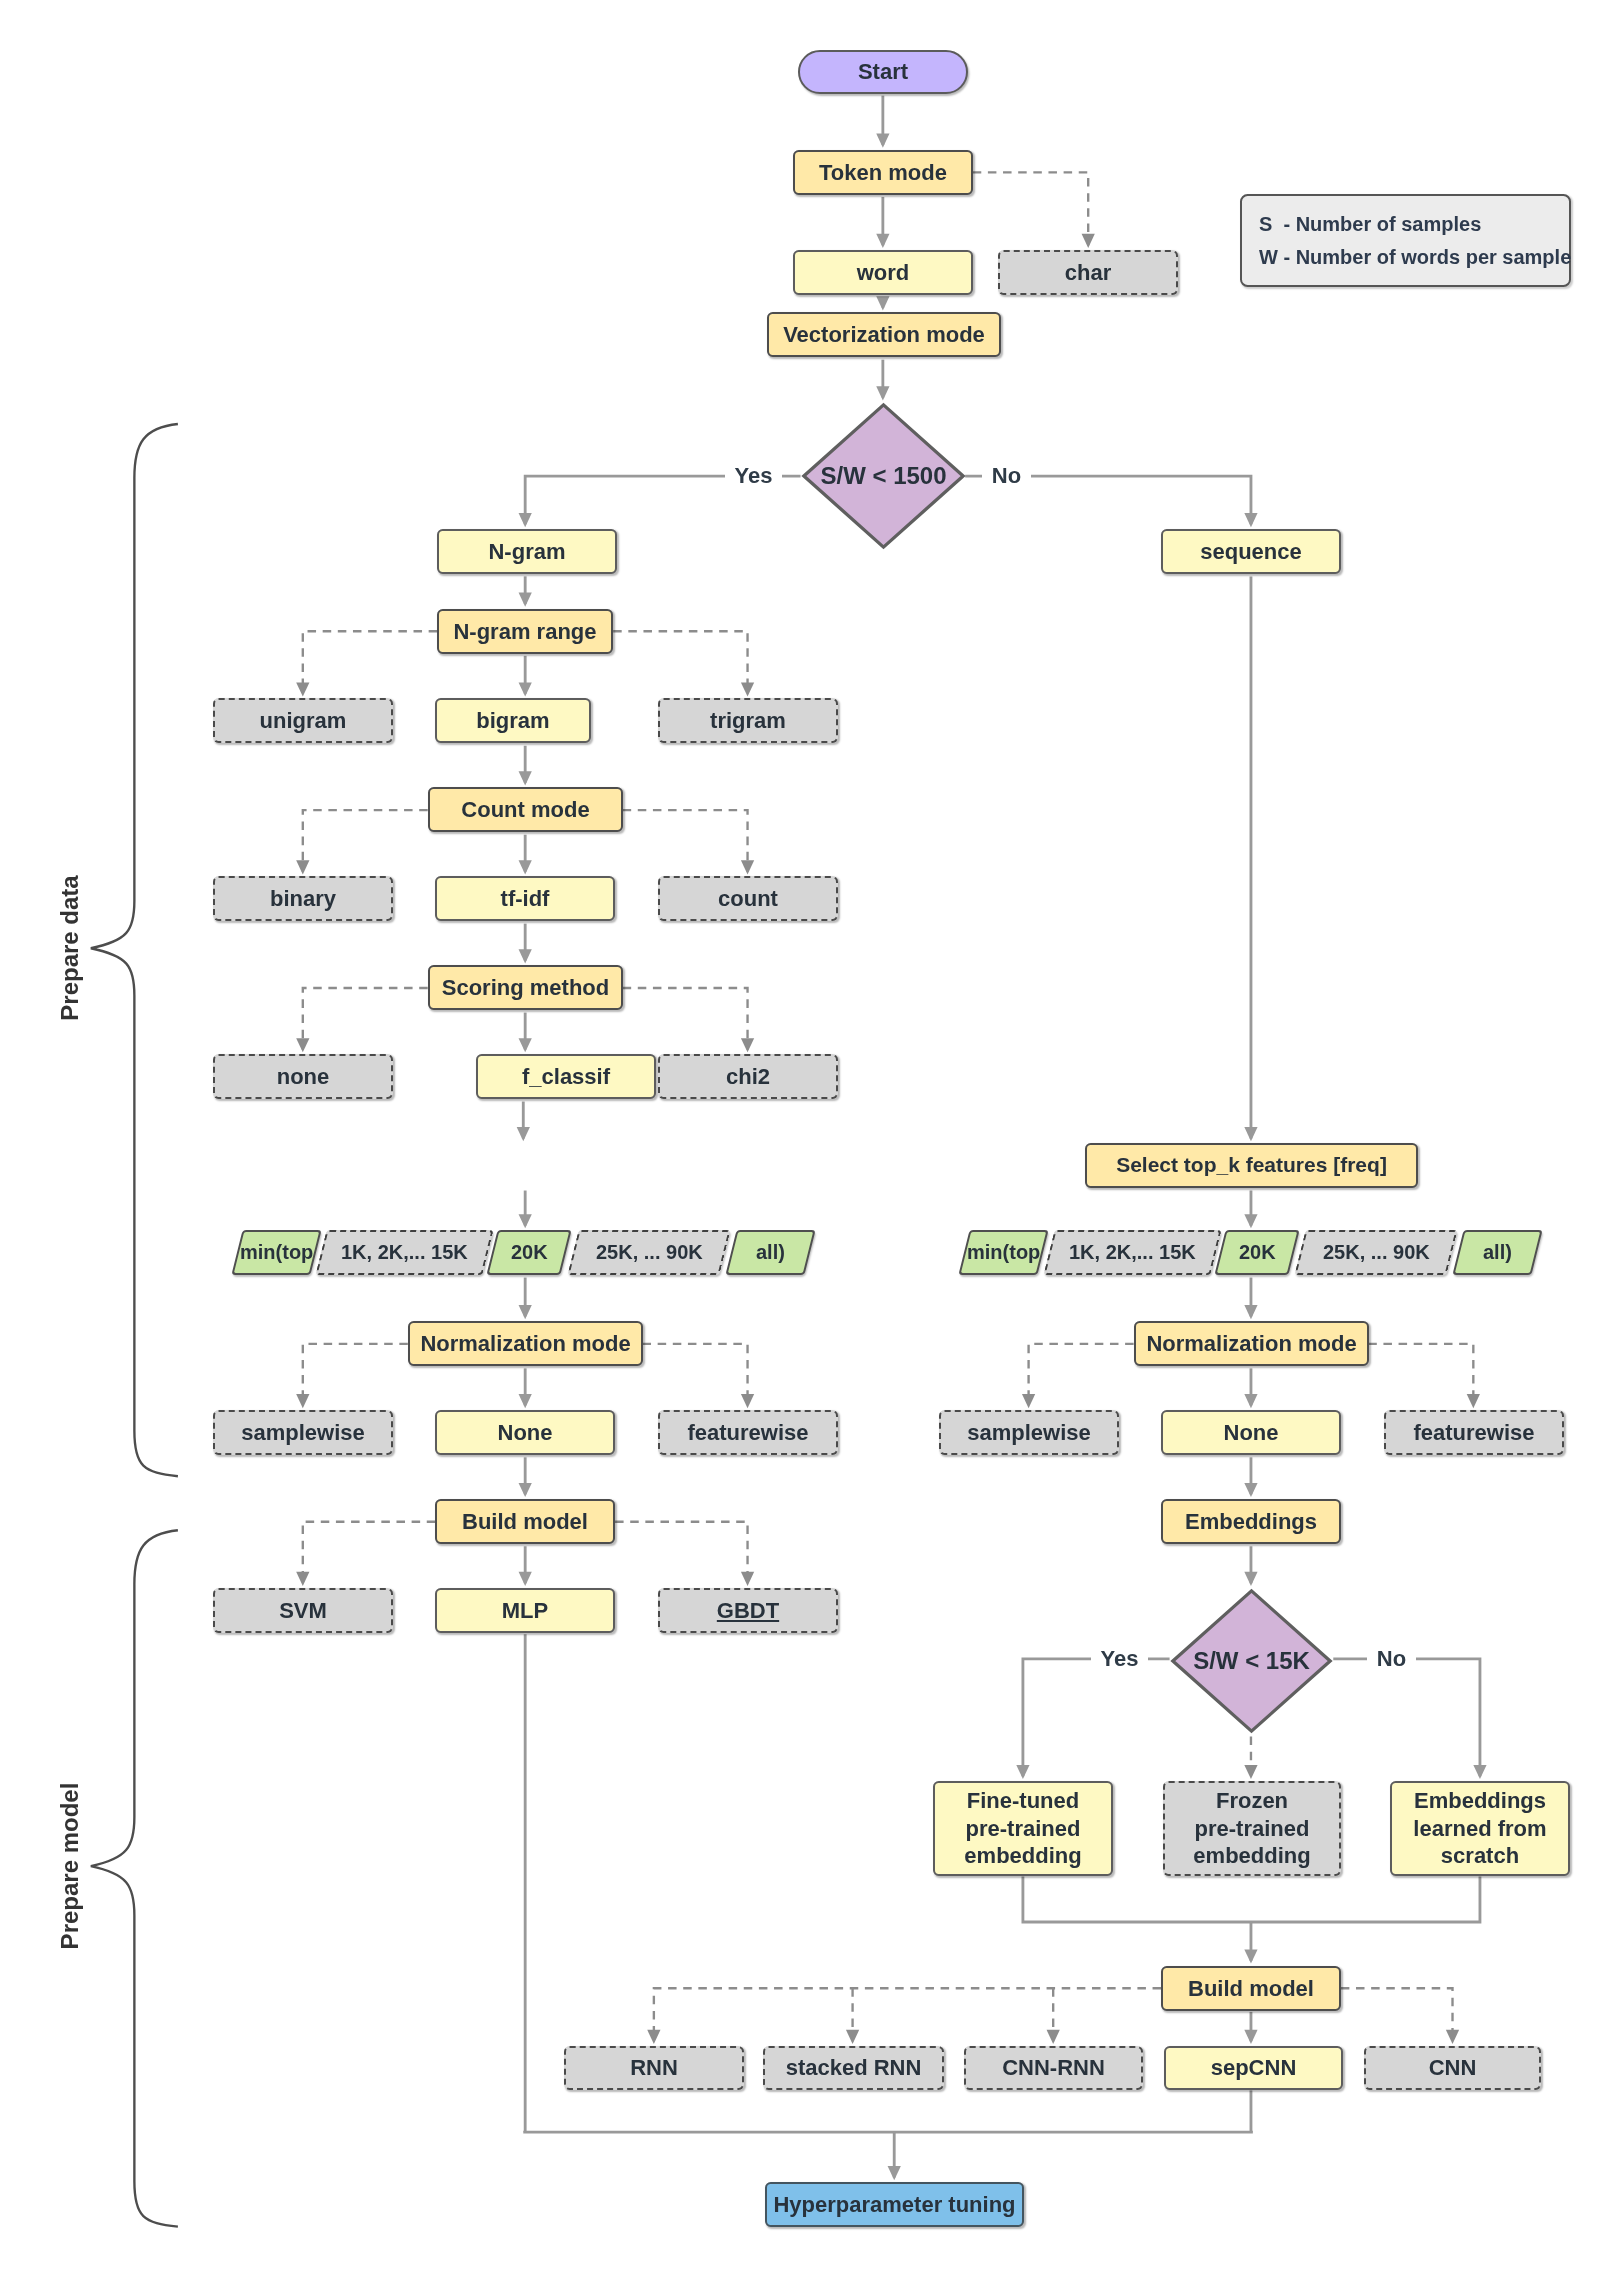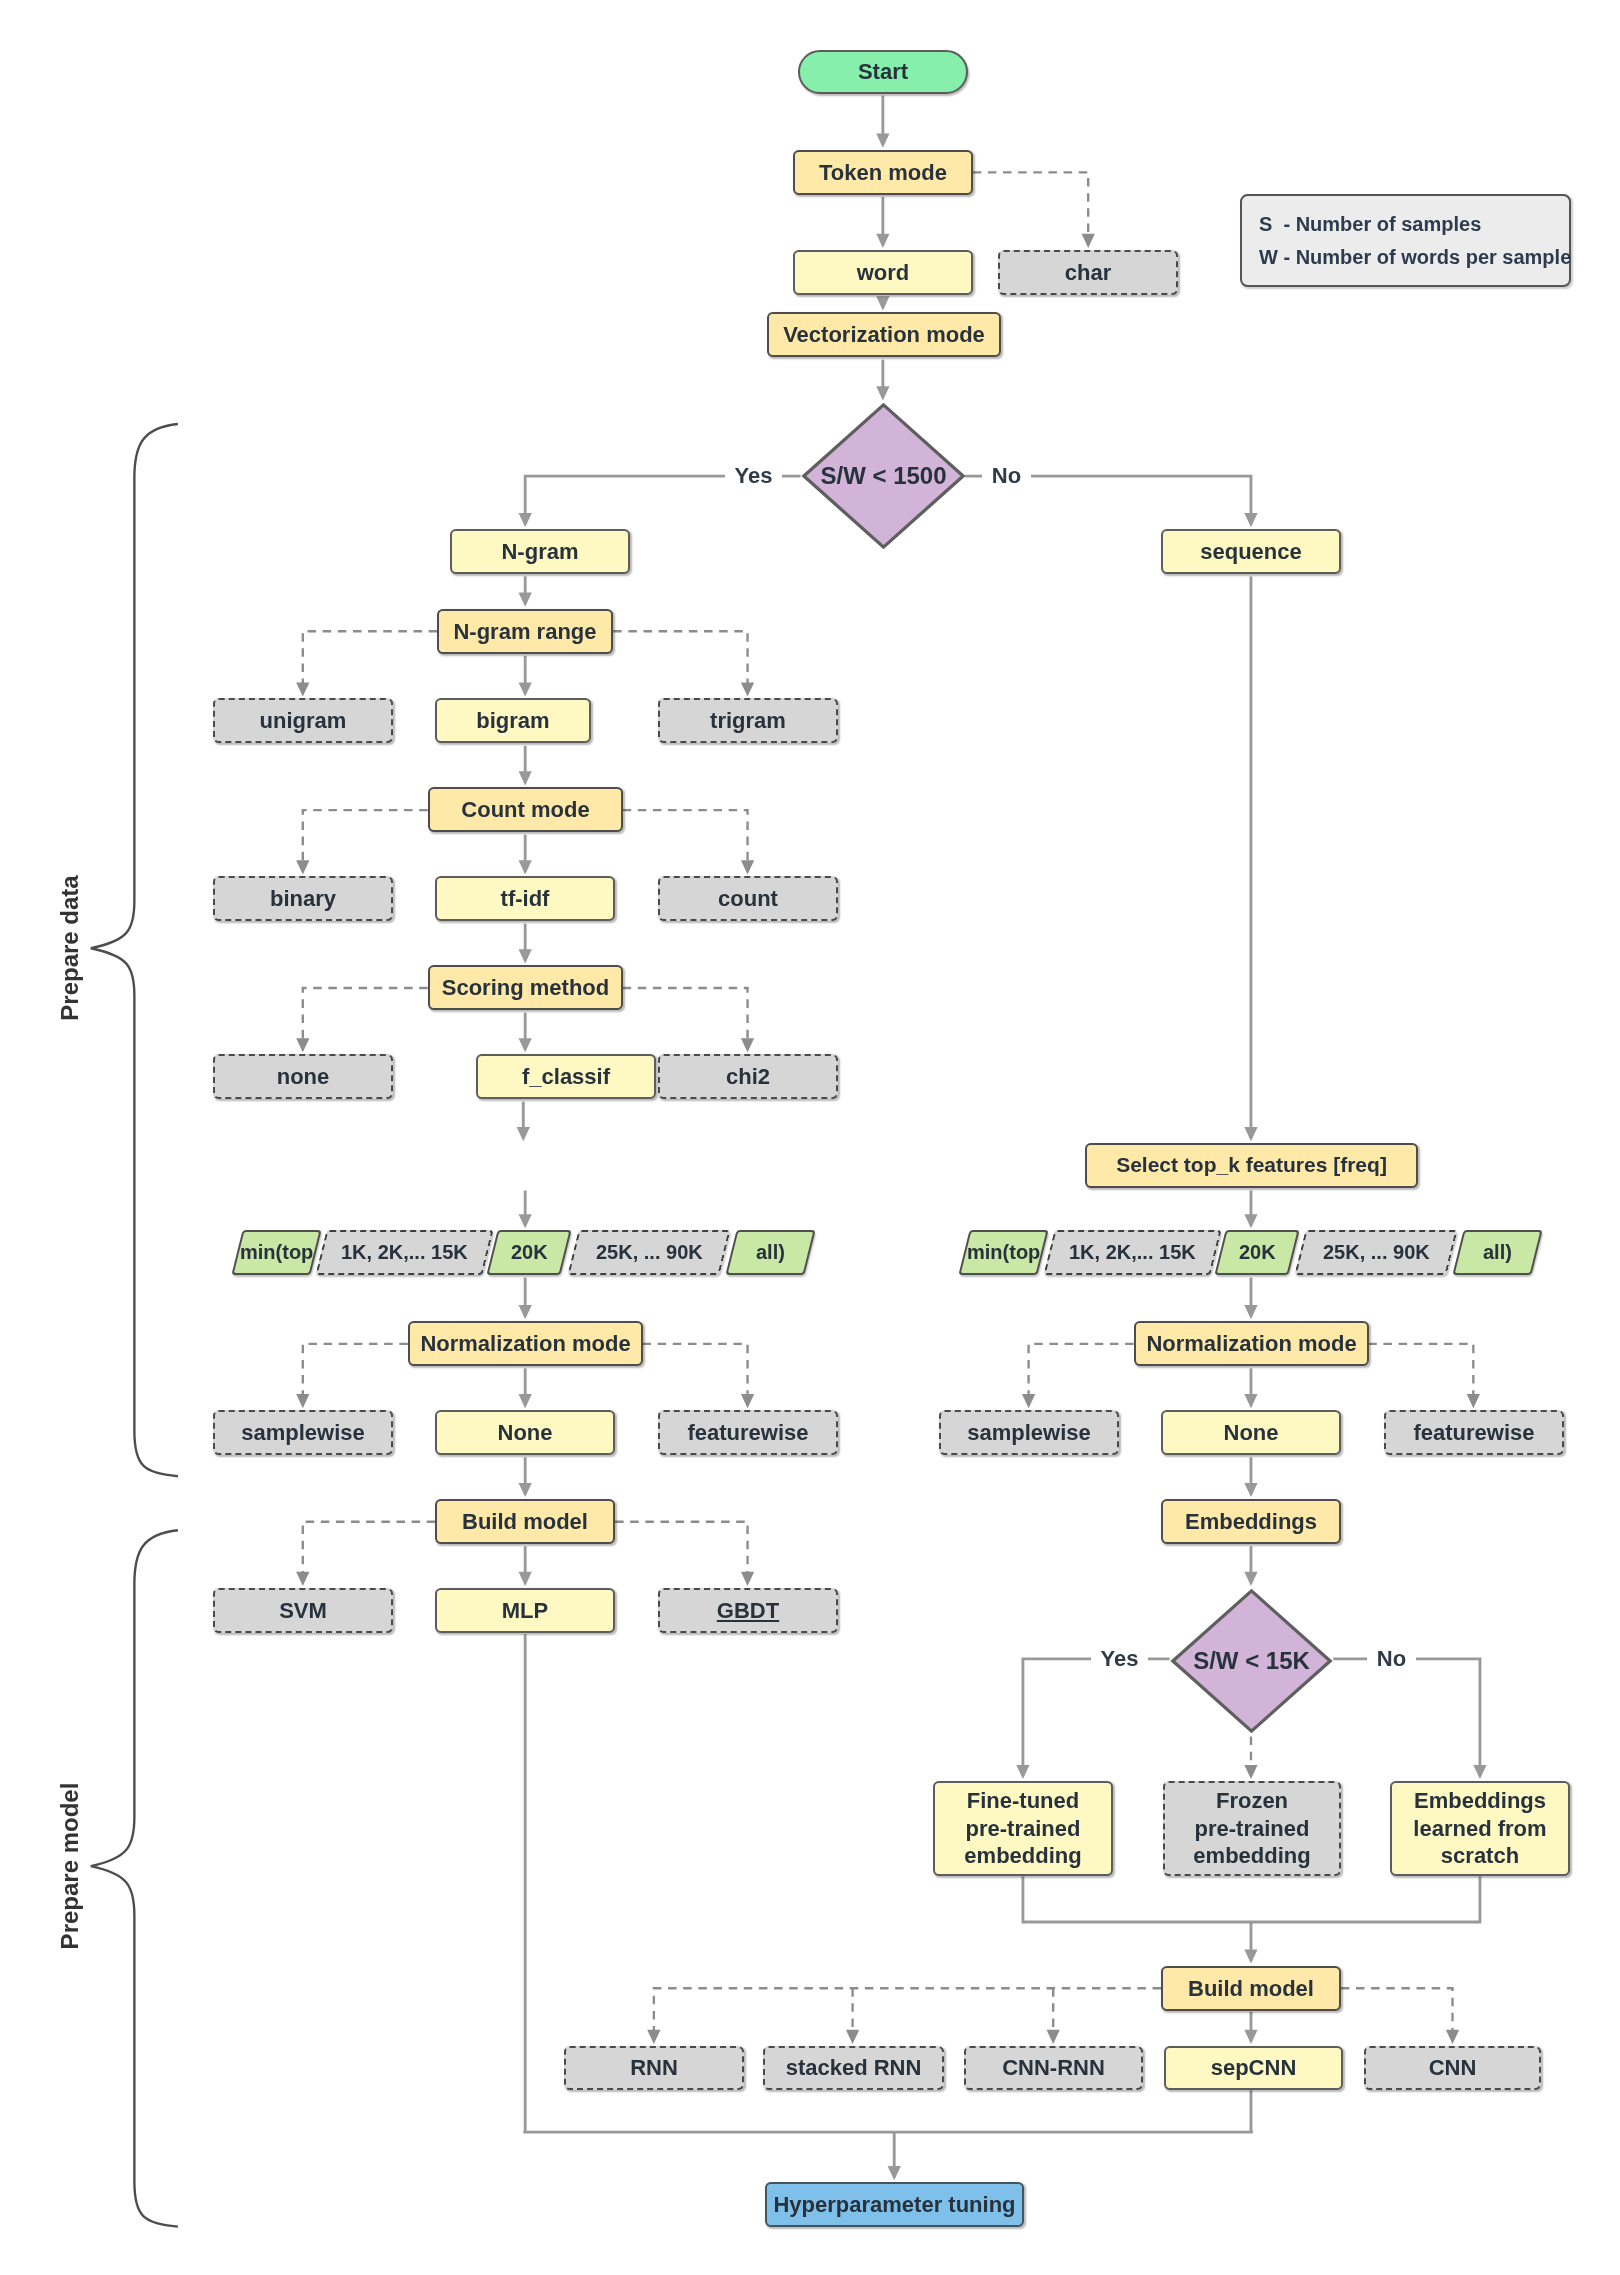--- a/index.html
+++ b/index.html
@@ -6,21 +6,21 @@
   #canvas{position:relative;width:1620px;height:2276px;background:#ffffff;
           font-family:"Liberation Sans",sans-serif;overflow:hidden;}
   svg.wires{position:absolute;left:0;top:0;z-index:0;}
   .node{position:absolute;z-index:2;box-sizing:border-box;display:flex;align-items:center;justify-content:center;
         text-align:center;font-weight:700;font-size:22px;color:#28323c;border-radius:5.7px;
         box-shadow:1.4px 1.9px 1.9px rgba(0,0,0,0.28);white-space:pre-line;line-height:1.25;}
   .yellow{background:#FFE9A8;border:2.8px solid #4d4d4d;}
   .green {background:#fef9c3;border:2.8px solid #5d5d5d;}
   .gray  {background:#D6D6D6;border:2.8px dashed #4a4a4a;}
   .blue  {background:#7FC0EA;border:2.8px solid #44555f;}
-  .pill  {background:#86efac;border:2.8px solid #5b5b5b;border-radius:24.6px;}
+  .pill  {background:#c4b5fd;border:2.8px solid #5b5b5b;border-radius:24.6px;}
   .plain {background:#ECECEC;border:2.8px solid #555;box-shadow:1.4px 1.9px 1.9px rgba(0,0,0,0.2);}
   .wide{font-size:21px;}
   .diamond{position:absolute;z-index:2;display:flex;align-items:center;justify-content:center;}
   .diamond svg{position:absolute;left:0;top:0;}
   .diamond .dlabel{position:relative;z-index:3;font-weight:700;font-size:24px;color:#28323c;}
   .para{position:absolute;z-index:2;box-sizing:border-box;display:flex;align-items:center;justify-content:center;
         font-weight:700;font-size:20px;color:#28323c;border-radius:3.8px;transform:skewX(-14deg);
         box-shadow:1.4px 1.9px 1.9px rgba(0,0,0,0.25);}
   .para>span{transform:skewX(14deg);white-space:nowrap;}
   .pgreen{background:#C9E7A5;border:2.4px solid #4f4f4f;}
@@ -125,21 +125,21 @@
 
   <div class="diamond" style="left:801px;top:402px;width:165px;height:148px;">
     <svg width="165" height="148" viewBox="0 0 174 156">
       <polygon points="87,3 171,78 87,153 3,78" fill="#D2B4D8" stroke="#5f5f5f" stroke-width="3.5"></polygon>
     </svg>
     <span class="dlabel">S/W &lt; 1500</span>
   </div>
   <div class="branch-label" style="left:725px;top:462px;width:57px;height:28px;">Yes</div>
   <div class="branch-label" style="left:982px;top:462px;width:49px;height:28px;">No</div>
 
-  <div class="node green" style="left:450px;top:529px;width:180px;height:45px;">N-gram</div>
+  <div class="node green" style="left:437px;top:529px;width:180px;height:45px;">N-gram</div>
   <div class="node green" style="left:1161px;top:529px;width:180px;height:45px;">sequence</div>
 
   <div class="node yellow" style="left:437px;top:609px;width:176px;height:45px;">N-gram range</div>
   <div class="node gray" style="left:213px;top:698px;width:180px;height:45px;">unigram</div>
   <div class="node green" style="left:435px;top:698px;width:156px;height:45px;">bigram</div>
   <div class="node gray" style="left:658px;top:698px;width:180px;height:45px;">trigram</div>
 
   <div class="node yellow" style="left:428px;top:787px;width:195px;height:45px;">Count mode</div>
   <div class="node gray" style="left:213px;top:876px;width:180px;height:45px;">binary</div>
   <div class="node green" style="left:435px;top:876px;width:180px;height:45px;">tf-idf</div>

